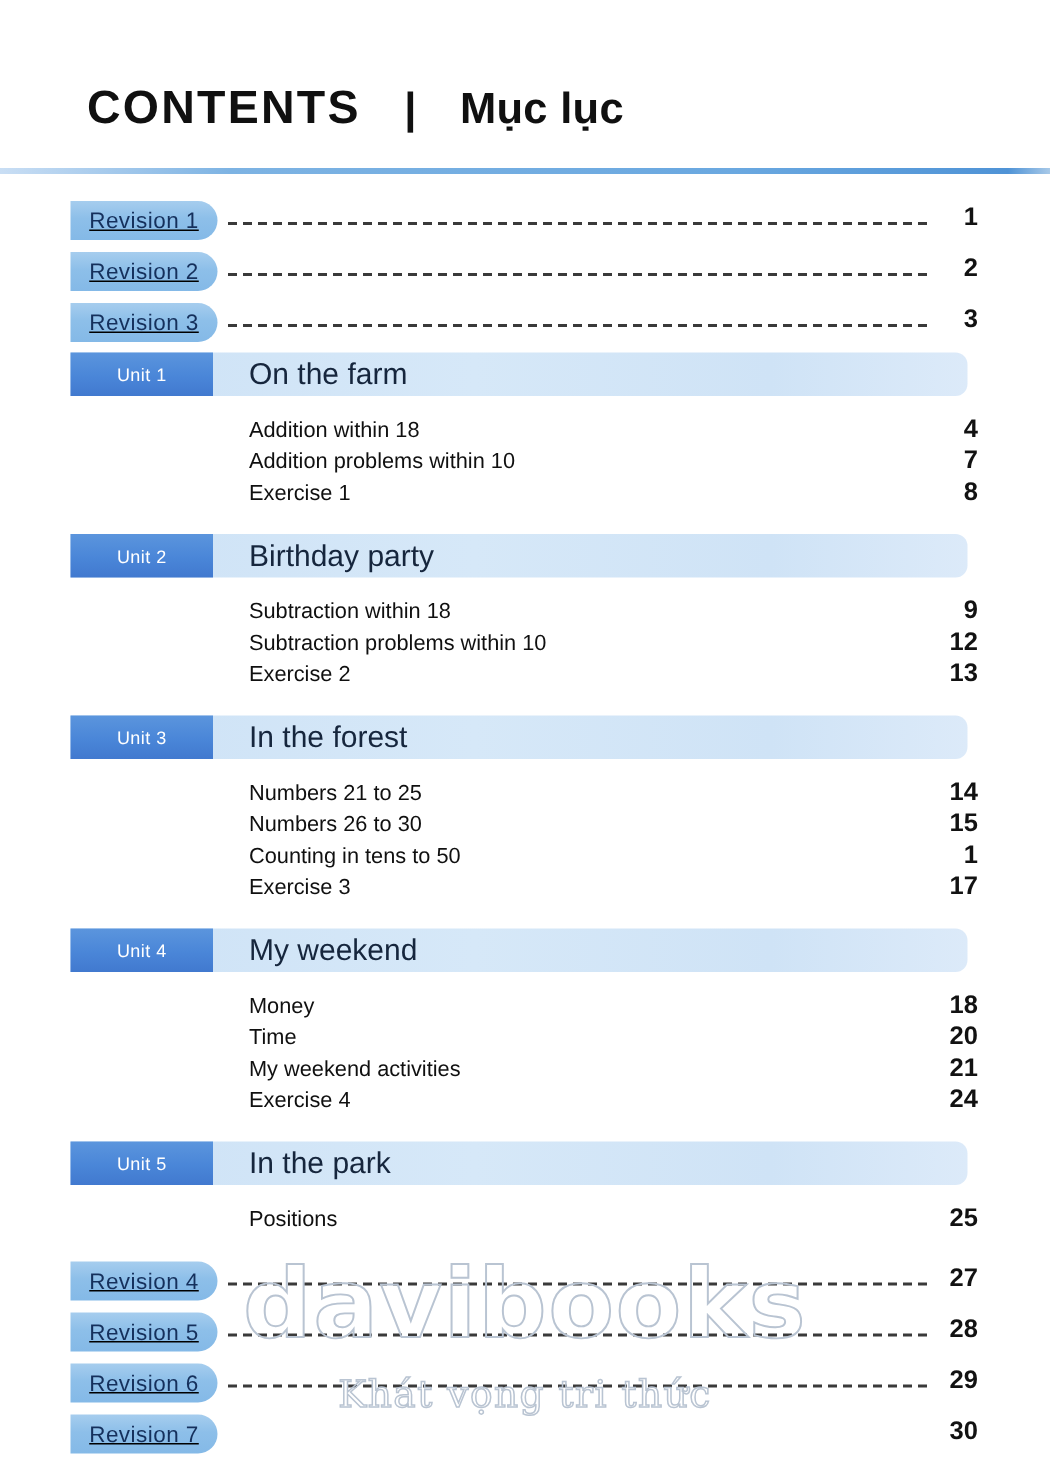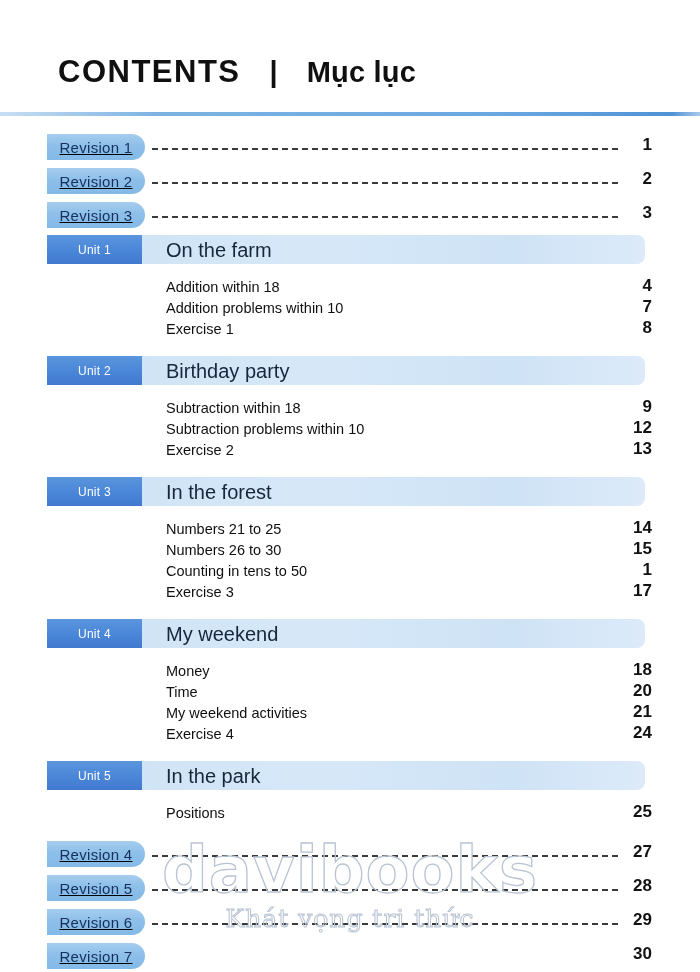--- a/index.html
+++ b/index.html
@@ -187,21 +187,21 @@
   .wm-main {
     font-size: 64px;
     font-family: "DejaVu Sans", sans-serif;
     font-weight: bold;
     color: transparent;
     -webkit-text-stroke: 1.3px #b9c4d2;
     letter-spacing: 1px;
     line-height: 1;
   }
   .wm-sub {
-    margin-top: 2px;
+    margin-top: 13px;
     font-size: 25px;
     font-family: "DejaVu Serif", serif;
     color: transparent;
     -webkit-text-stroke: 1px #b9c4d2;
     letter-spacing: 1px;
   }
 </style>
 </head>
 <body>
 

